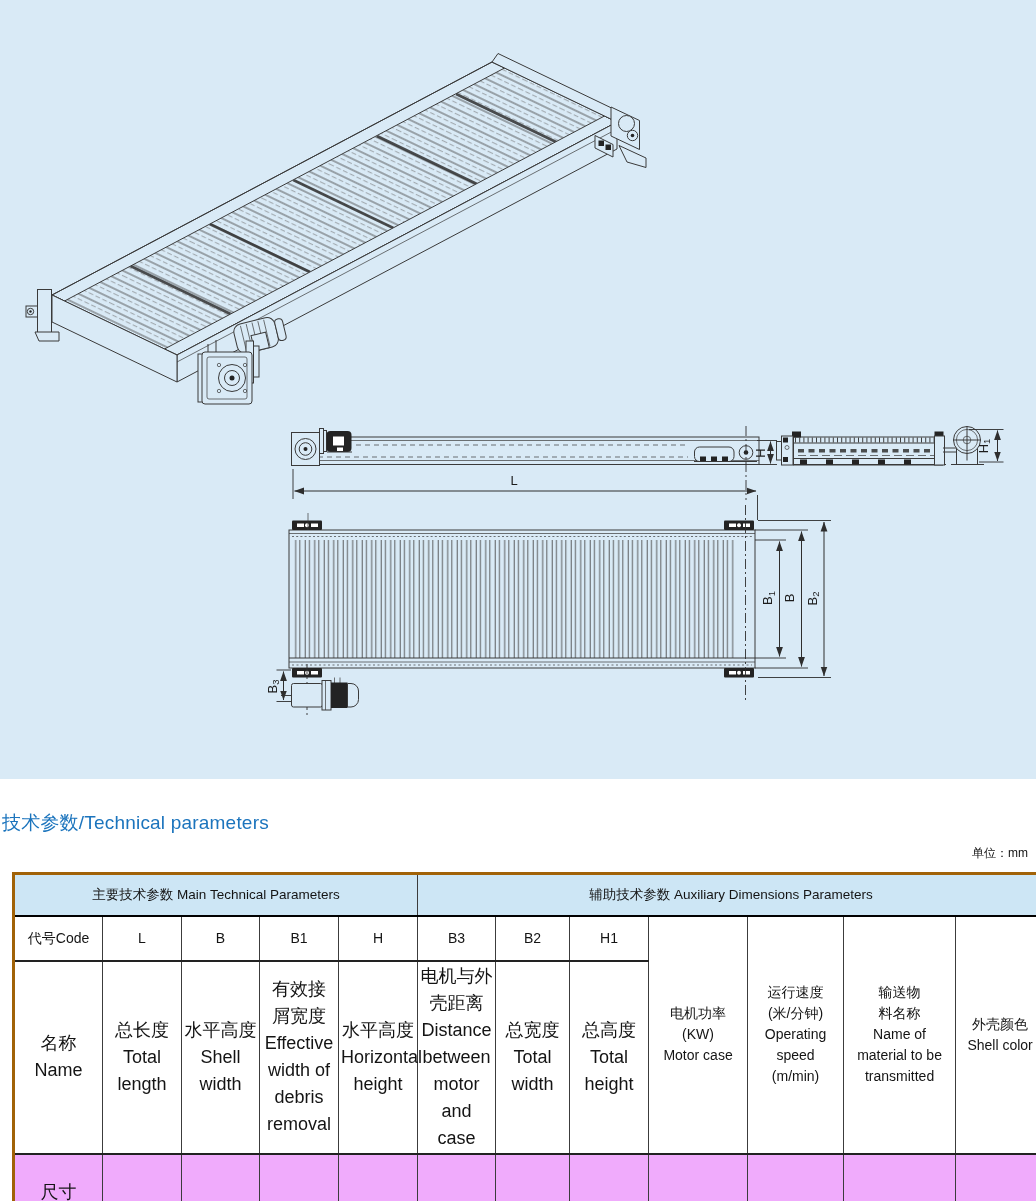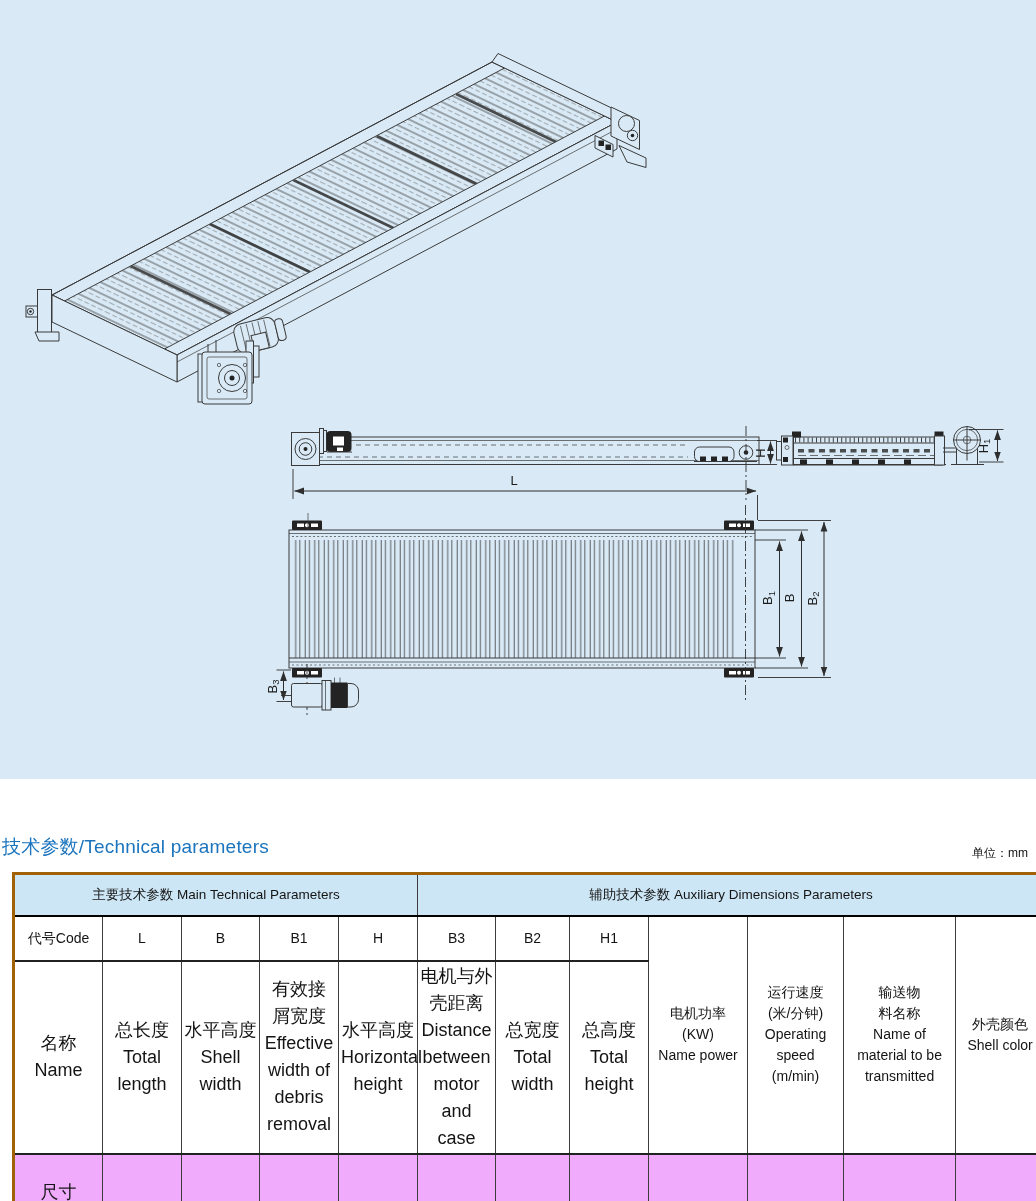--- a/index.html
+++ b/index.html
@@ -1,19 +1,19 @@
 <!DOCTYPE html>
 <html><head>
 <meta charset="utf-8">
 <style>
   html,body{margin:0;padding:0;background:#ffffff;}
   .stage{position:relative;width:1036px;height:1201px;background:#ffffff;overflow:hidden;
          font-family:"Liberation Sans",sans-serif;}
   .drawing-area{position:absolute;left:0;top:0;width:1036px;height:779px;background:#d9eaf6;}
-  .doc-title{position:absolute;left:2px;top:834px;font-size:19px;color:#1b74bd;letter-spacing:0.2px;}
+  .doc-title{position:absolute;left:2px;top:810px;font-size:19px;color:#1b74bd;letter-spacing:0.2px;}
   .unit-label{position:absolute;right:8px;top:845px;font-size:12px;color:#111;}
   table.params{position:absolute;left:12px;top:872px;width:1032px;border-collapse:collapse;
                table-layout:fixed;border:3px solid #a16207;}
   table.params th,table.params td{
       border:1px solid #3c3c3c;text-align:center;vertical-align:middle;
       white-space:pre-line;font-weight:normal;padding:1px 2px;
       font-size:18px;line-height:1.5;color:#141414;background:#ffffff;}
   tr.hdr-row th{background:#cde6f5;font-size:13.5px;border-bottom:2px solid #000;}
   tr.code-row td{font-size:14px;border-bottom:2px solid #222;}
   tr.name-row td{border-bottom:2px solid #222;}
@@ -312,21 +312,21 @@
       <td>代号Code</td>
       <td>L</td>
       <td>B</td>
       <td>B1</td>
       <td>H</td>
       <td class="gd">B3</td>
       <td>B2</td>
       <td>H1</td>
       <td rowspan="2">电机功率
 (KW)
-Name power</td>
+Motor case</td>
       <td rowspan="2">运行速度
 (米/分钟)
 Operating
 speed
 (m/min)</td>
       <td rowspan="2">输送物
 料名称
 Name of
 material to be
 transmitted</td>

